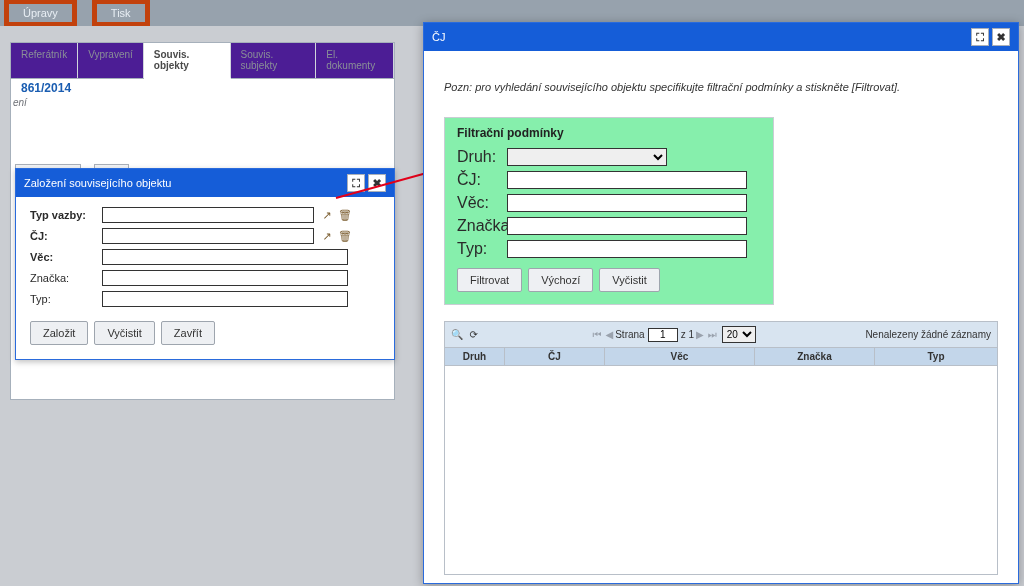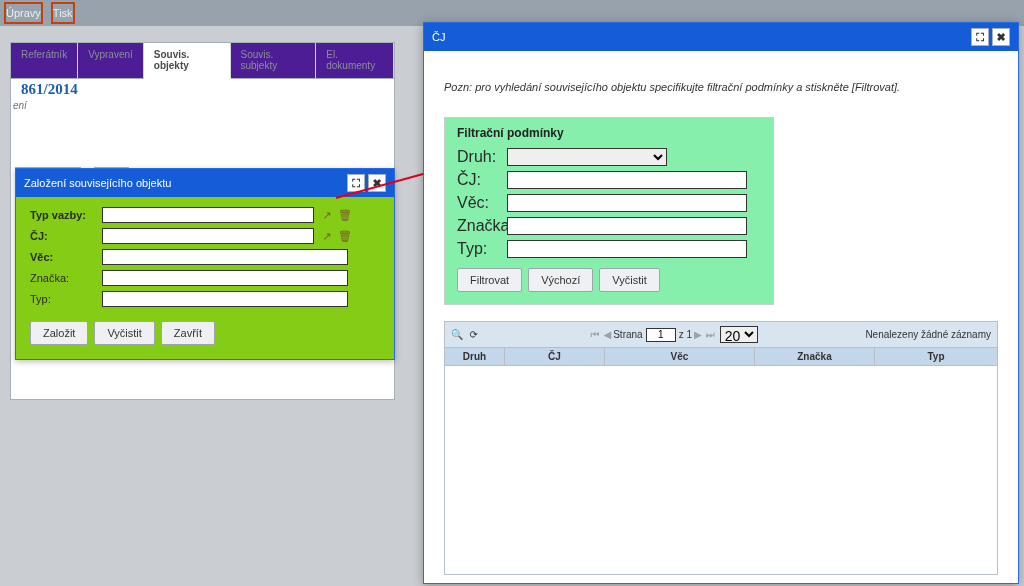--- a/index.html
+++ b/index.html
@@ -16,24 +16,24 @@
   }
   .topbar {
     background: #97a2ad;
     height: 26px;
     display: flex;
     align-items: center;
     padding: 0 4px;
   }
   .topbar button {
     background: transparent;
-    border: 2px solid #c2410c;
+    border: 5px solid #c2410c;
     color: #e8eef4;
-    padding: 3px 0;
-    margin-right: 8px;
+    padding: 3px 14px;
+    margin-right: 15px;
     font-size: 11px;
     cursor: pointer;
   }
   .page-bg {
     background: #cacdd2;
     height: 560px;
     position: relative;
   }
   .main-panel {
     position: absolute;
@@ -59,23 +59,22 @@
   .tab.active {
     color: #4a4a4a;
     font-weight: bold;
     background: #fff;
     border-bottom: 2px solid #fff;
     margin-bottom: -1px;
   }
   .sub-info {
     padding: 2px 10px;
     color: #1a5db1;
-    font-size: 15px;
-    font-weight: bold;
-    font-family: Liberation Serif, serif;
+    font-size: 12px;
+    font-weight: bold;
   }
   .sub-info2 {
     padding: 0 0 4px 2px;
     color: #6e7177;
     font-size: 10px;
     font-style: italic;
   }
   .filterbar {
     padding: 6px 4px;
     display: flex;
@@ -97,21 +96,21 @@
     padding: 4px 6px;
     color: #777;
     font-size: 10px;
   }
   
   .modal-small {
     position: absolute;
     left: 15px;
     top: 142px;
     width: 380px;
-    background: #84cc16;
+    background: #ffffff;
     border: 1px solid #2a6bdc;
     box-shadow: 0 2px 6px rgba(0,0,0,0.25);
   }
   .modal-header {
     background: #155dd8;
     color: #fff;
     padding: 5px 8px;
     display: flex;
     align-items: center;
     font-size: 11px;
@@ -247,21 +246,21 @@
     width: 30px;
     text-align: center;
     border: 1px solid #333;
     height: 14px;
     font-size: 10px;
     margin: 0 3px;
   }
   .grid-toolbar select {
     border: 1px solid #333;
     height: 17px;
-    font-size: 14px;
+    font-size: 10px;
     margin: 0 3px;
   }
   .grid-head {
     background: #c3d6ea;
     display: flex;
     border-top: 1px solid #b8bfc8;
     border-bottom: 1px solid #b8bfc8;
   }
   .grid-head .col {
     padding: 3px 6px;

